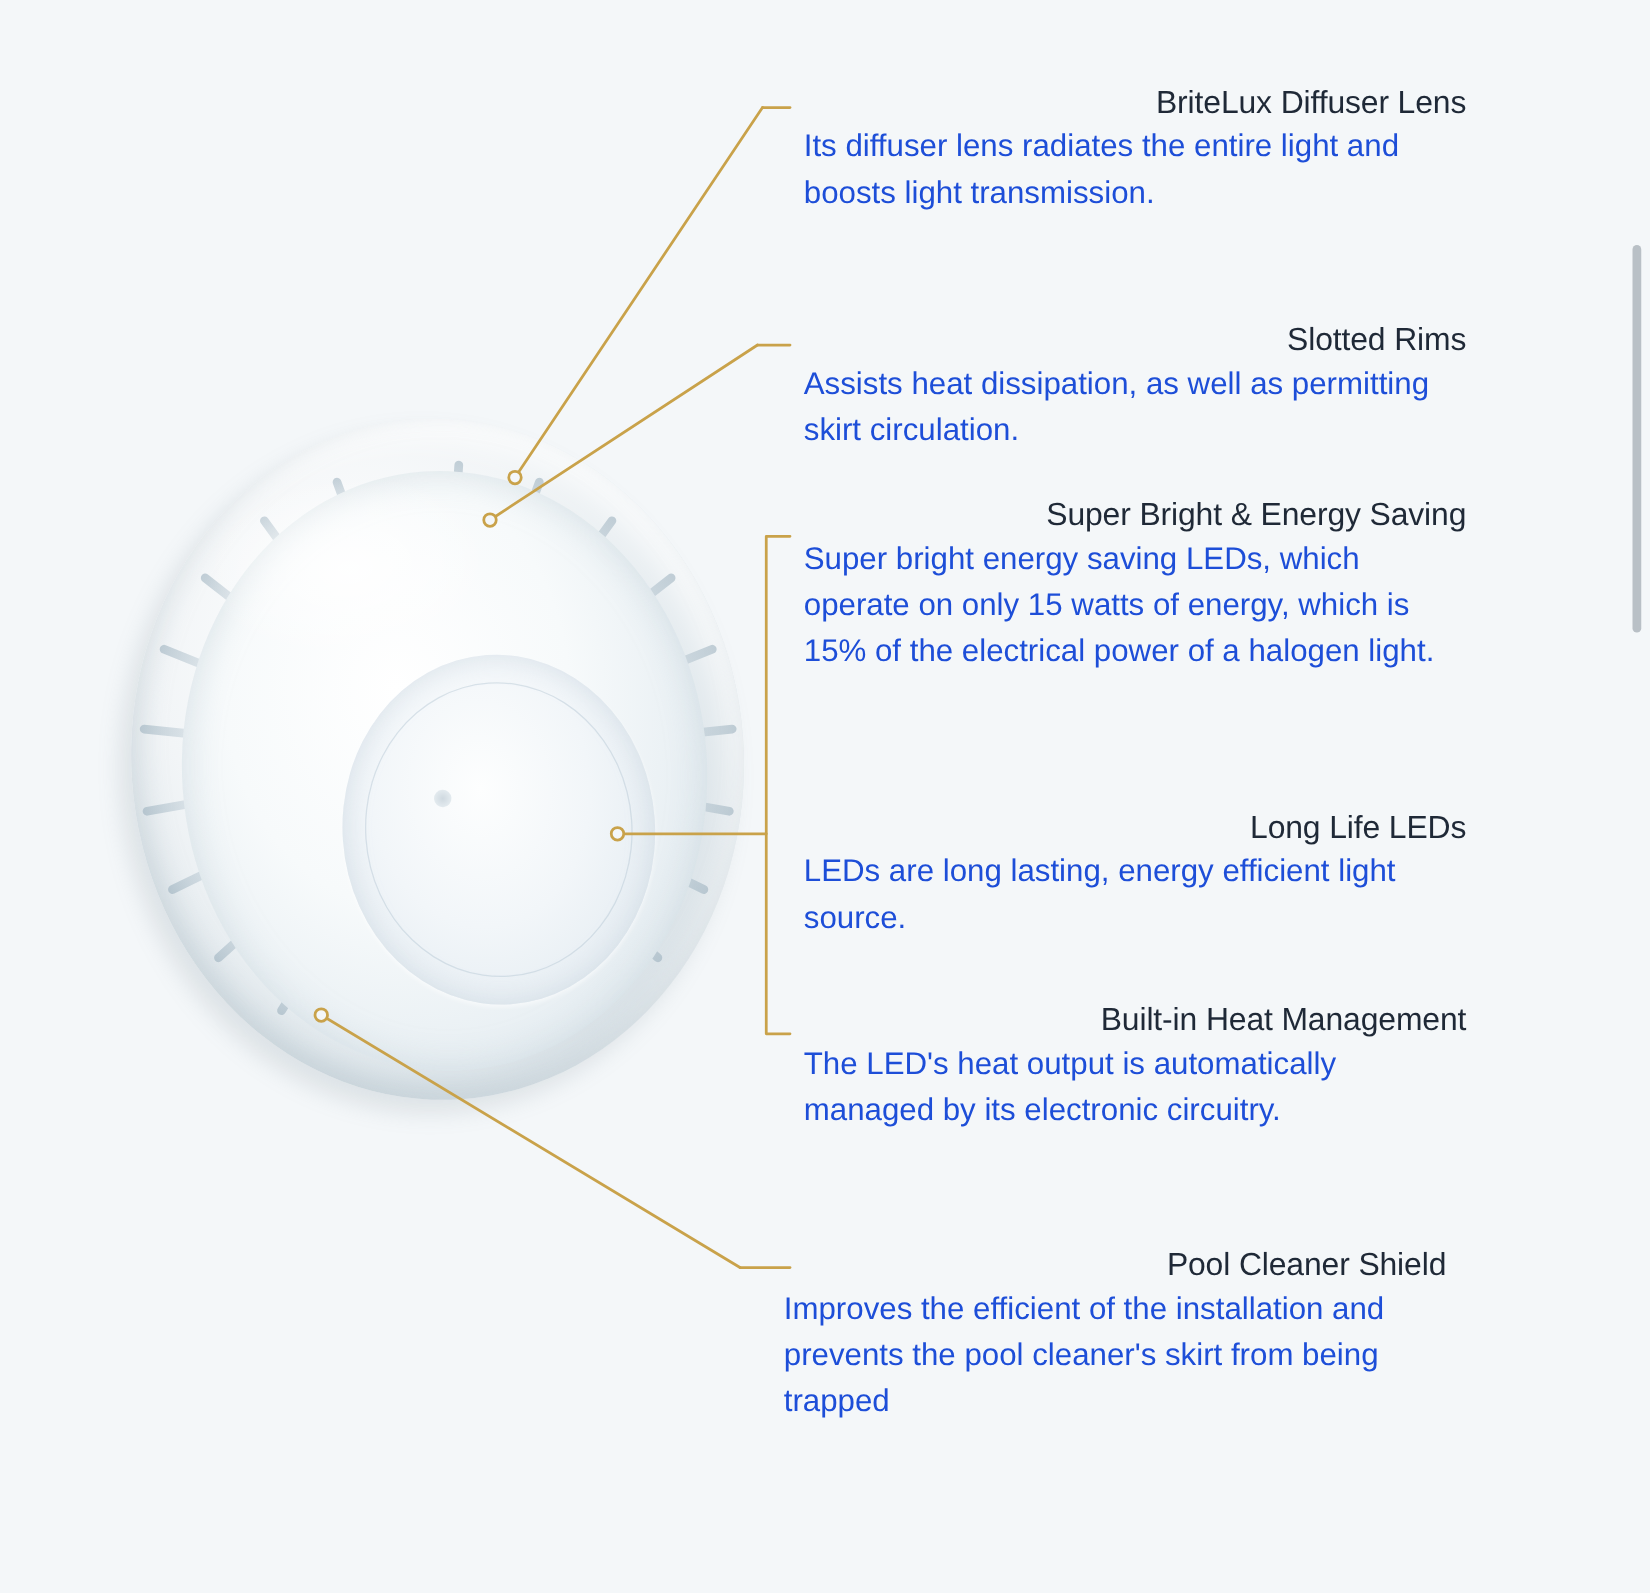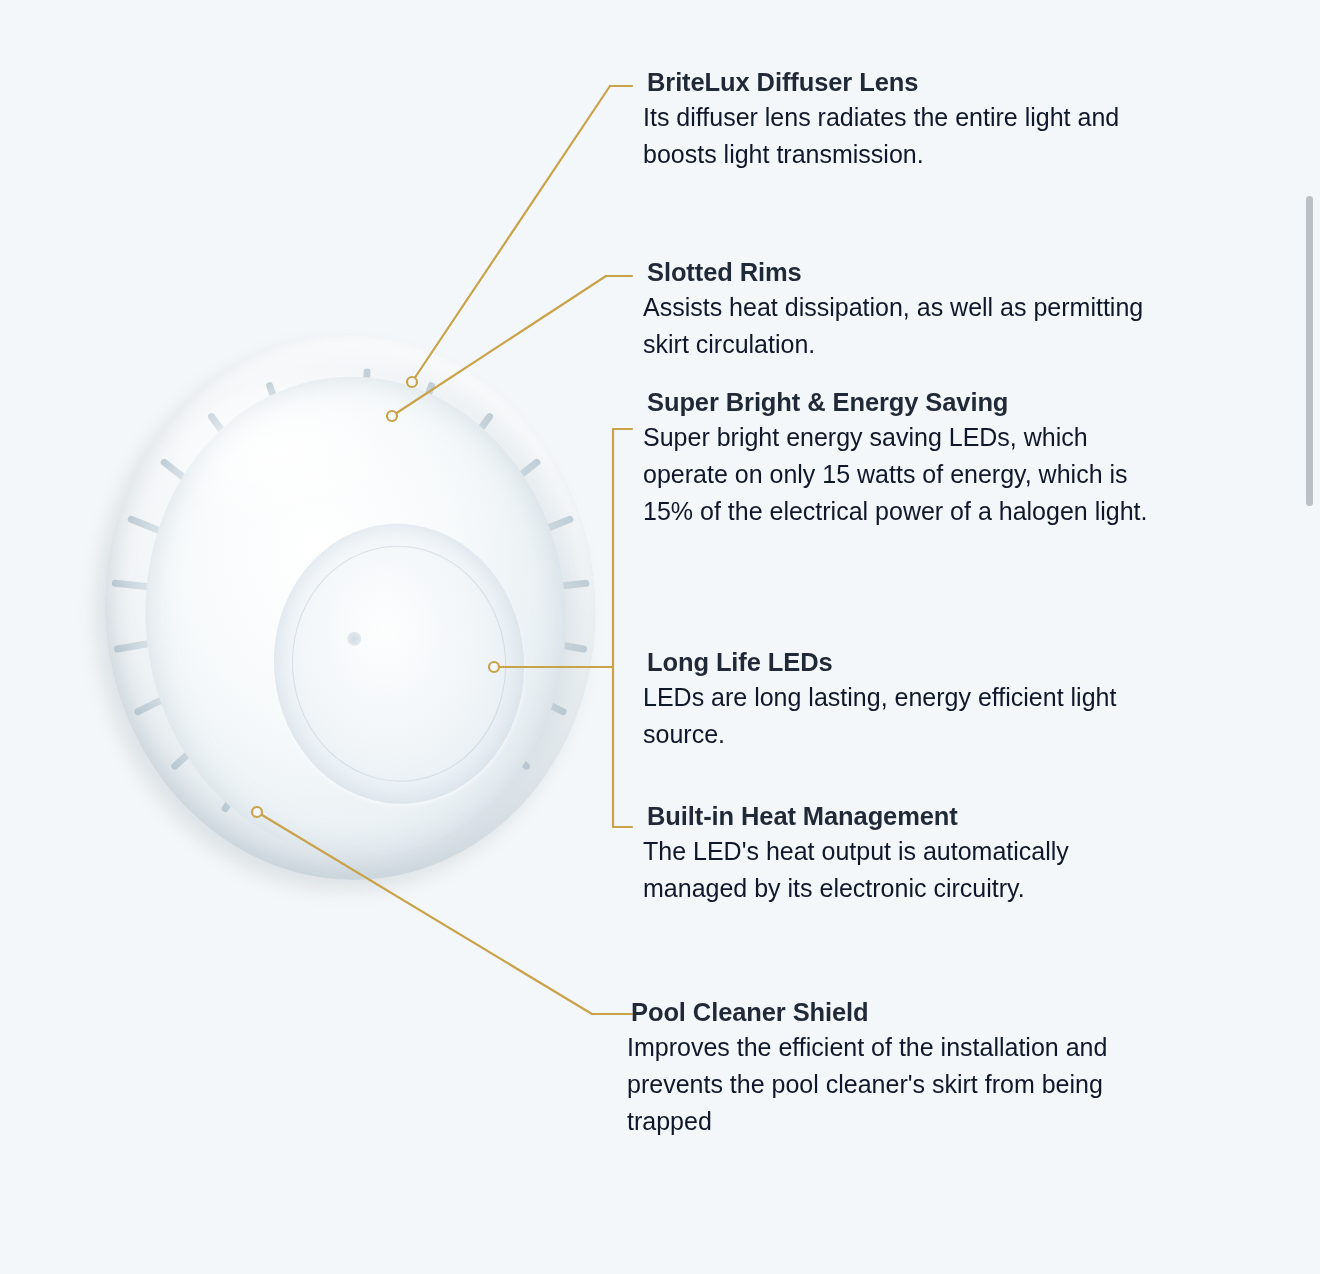--- a/index.html
+++ b/index.html
@@ -112,35 +112,36 @@
     width: 1320px; height: 1274px;
     pointer-events: none;
   }
   .callout {
     position: absolute;
     width: 530px;
   }
   .callout h3 {
     margin: 0 0 2px 4px;
     font-size: 25.5px;
-    font-weight: bold;
+    font-weight: normal;
     color: #1f2937;
     letter-spacing: -0.1px;
+    text-align: right;
   }
   .callout p {
     margin: 0;
     font-size: 25px;
     line-height: 1.47;
-    color: #0f172a;
+    color: #1d4ed8;
     font-weight: 400;
   }
 
   #c0 { left: 643px; top: 68px; }
   #c1 { left: 643px; top: 258px; }
-  #c2 { left: 643px; top: 388px; }
+  #c2 { left: 643px; top: 398px; }
   #c3 { left: 643px; top: 648px; }
   #c4 { left: 643px; top: 802px; }
   #c5 { left: 627px; top: 998px; }
 
   
   #scrollbar-track {
     position: absolute;
     right: 4px;
     top: 0;
     width: 12px;

